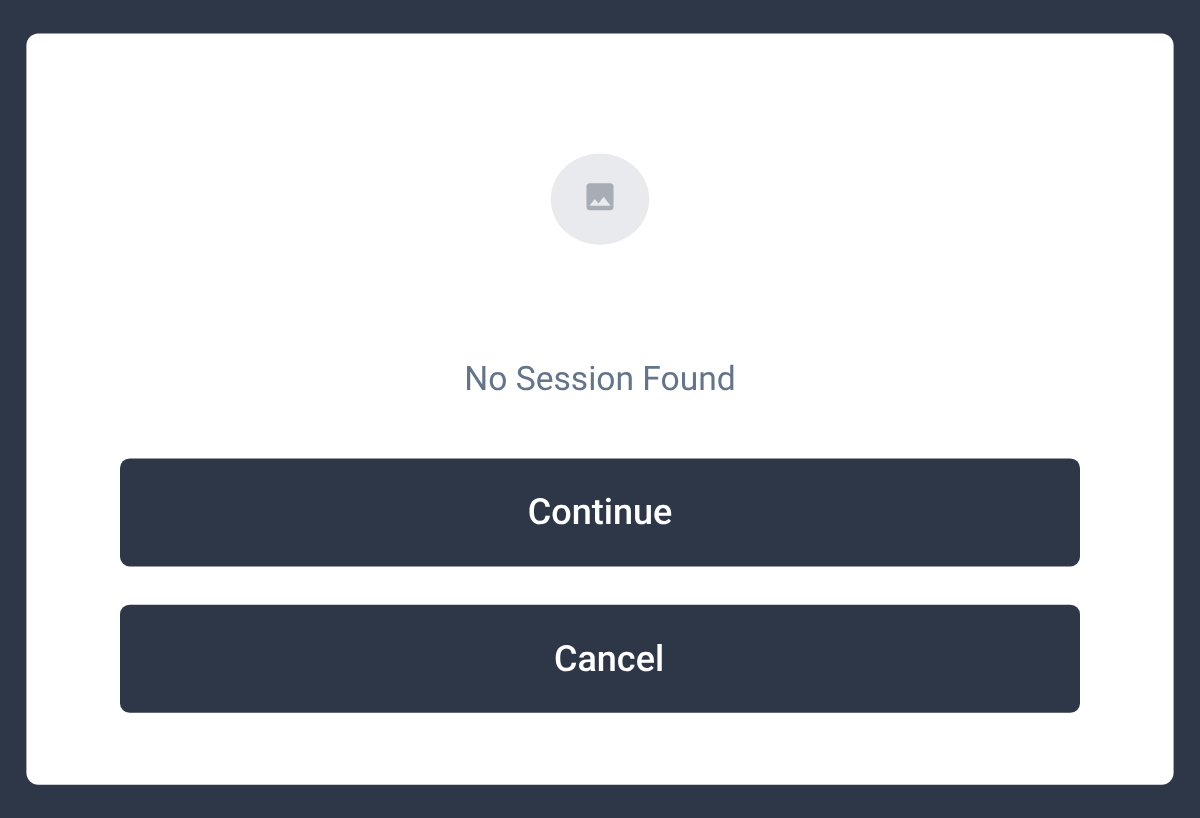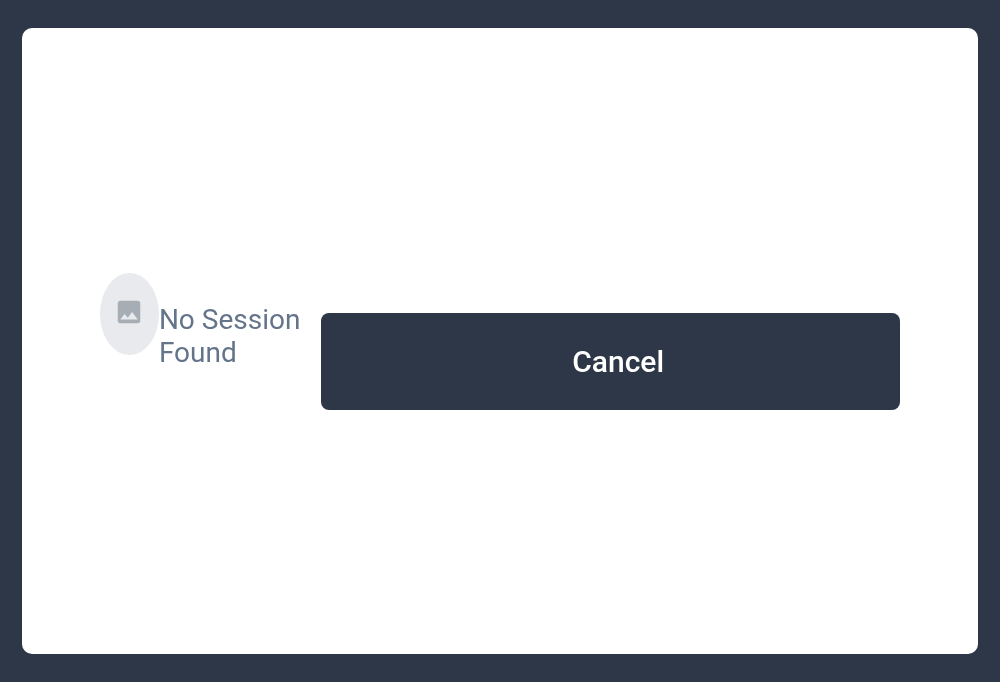--- a/index.html
+++ b/index.html
@@ -15,21 +15,21 @@
       padding: 28px 22px;
       overflow: hidden;
     }
     .card {
       background-color: #ffffff;
       border-radius: 10px;
       width: 100%;
       height: 100%;
       padding: 100px 78px 60px 78px;
       display: flex;
-      flex-direction: row;
+      flex-direction: column;
       align-items: center;
     }
     .icon-circle {
       width: 82px;
       height: 82px;
       border-radius: 50%;
       background-color: #e8eaed;
       display: flex;
       align-items: center;
       justify-content: center;
@@ -69,14 +69,15 @@
 
 <div class="card">
   <div class="icon-circle">
     <span>
       <svg viewBox="0 0 24 24">
         <path d="M21 19V5c0-1.1-.9-2-2-2H5c-1.1 0-2 .9-2 2v14c0 1.1.9 2 2 2h14c1.1 0 2-.9 2-2zM8.5 13.5l2.5 3.01L14.5 12l4.5 6H5l3.5-4.5z"></path>
       </svg>
     </span>
   </div>
   <div class="message-text">No Session Found</div>
+  <button class="button">Continue</button>
   <button class="button">Cancel</button>
 </div>
 
 </body></html>

